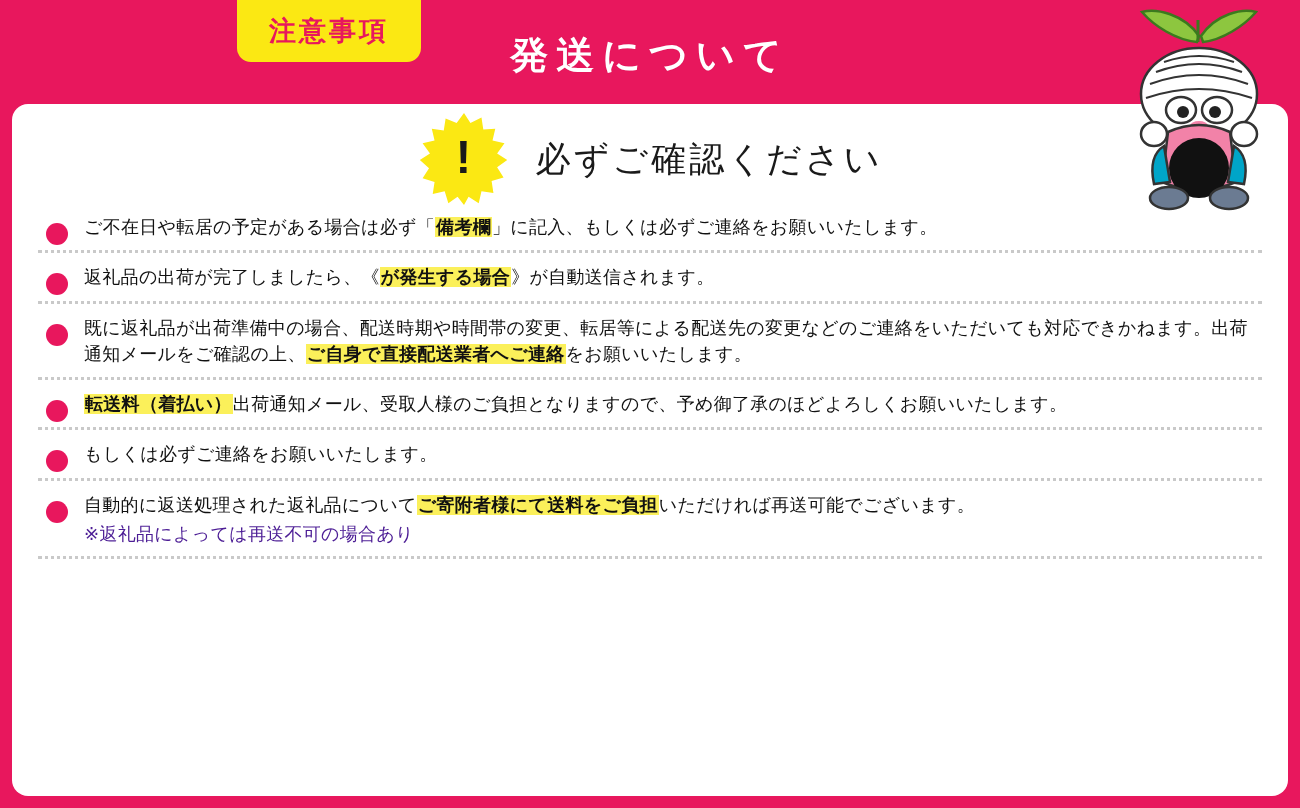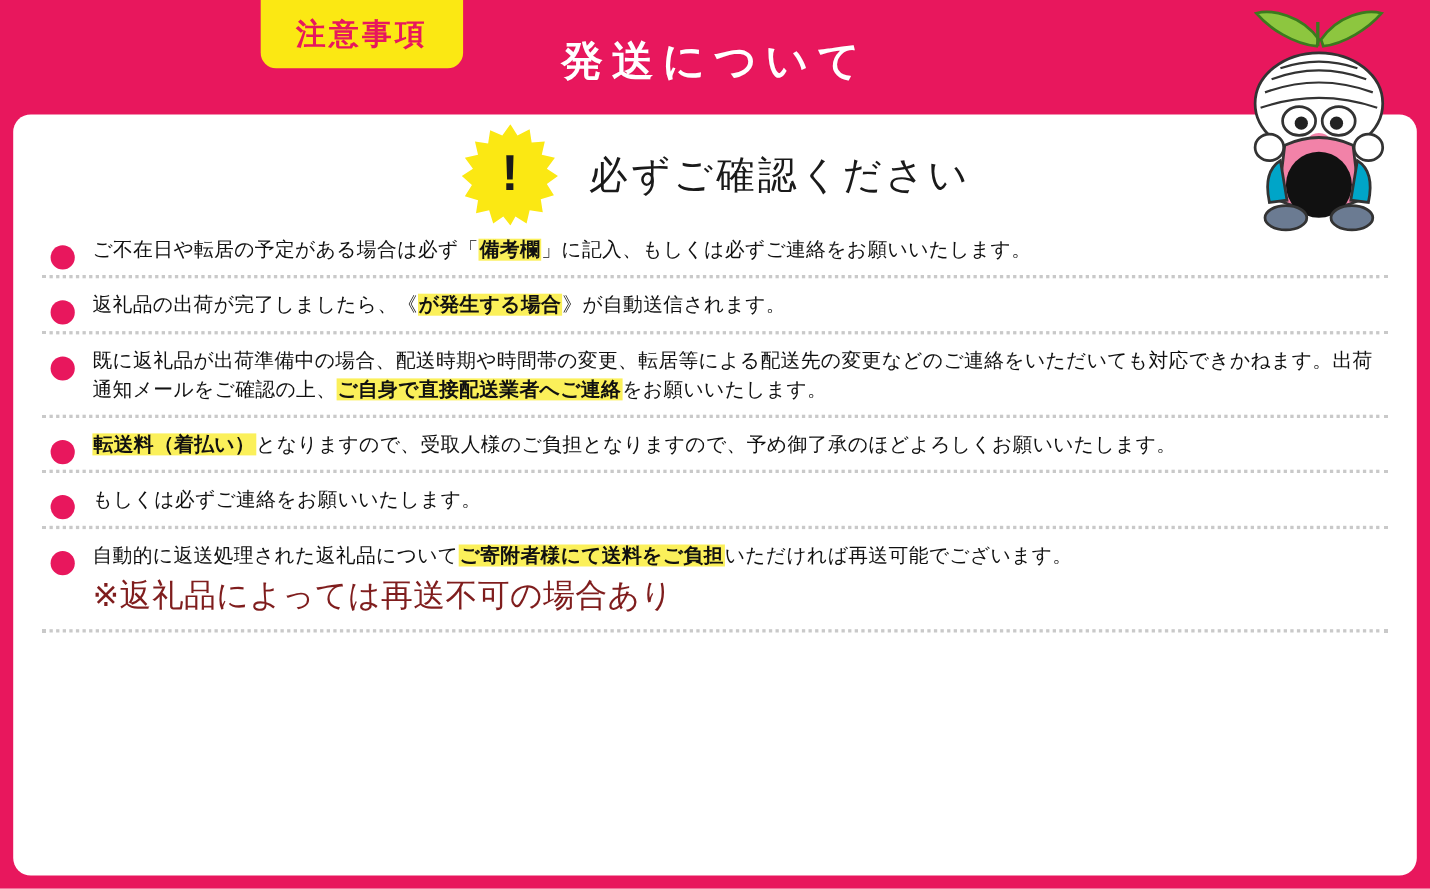--- a/index.html
+++ b/index.html
@@ -143,22 +143,22 @@
     letter-spacing: 0.3px;
   }
   .line .hl {
     background: #fbf05a;
     font-weight: bold;
     padding: 0 1px;
   }
   .line .bold { font-weight: normal; }
   .note {
     display: block;
-    font-size: 29px;
-    color: #7f1d1d;
+    font-size: 18px;
+    color: #4c1d95;
     margin-top: 4px;
     letter-spacing: 0.3px;
   }
 
   
   .mascot {
     position: absolute;
     right: 26px;
     top: 6px;
     width: 150px;
@@ -230,21 +230,21 @@
         <div class="item">
           <span class="dot"></span>
           <div class="line"><span>返礼品の出荷が完了しましたら、《</span><span class="hl">が発生する場合</span><span>》が自動送信されます。</span></div>
         </div>
         <div class="item">
           <span class="dot"></span>
           <div class="line"><span>既に返礼品が出荷準備中の場合、配送時期や時間帯の変更、転居等による配送先の変更などのご連絡をいただいても対応できかねます。出荷通知メールをご確認の上、</span><span class="hl">ご自身で直接配送業者へご連絡</span><span>をお願いいたします。</span></div>
         </div>
         <div class="item">
           <span class="dot"></span>
-          <div class="line"><span class="hl">転送料（着払い）</span><span>となりますので、</span><span class="bold">受取人様のご負担</span><span>となりますので、予め御了承のほどよろしくお願いいたします。</span></div>
+          <div class="line"><span class="hl">転送料（着払い）</span><span>出荷通知メール、</span><span class="bold">受取人様のご負担</span><span>となりますので、予め御了承のほどよろしくお願いいたします。</span></div>
         </div>
         <div class="item">
           <span class="dot"></span>
           <div class="line"><span>もしくは必ずご連絡をお願いいたします。</span></div>
         </div>
         <div class="item">
           <span class="dot"></span>
           <div class="line"><span>自動的に返送処理された返礼品について</span><span class="hl">ご寄附者様にて送料をご負担</span><span>いただければ再送可能でございます。</span></div>
           <span class="note">※返礼品によっては再送不可の場合あり</span>
         </div>

